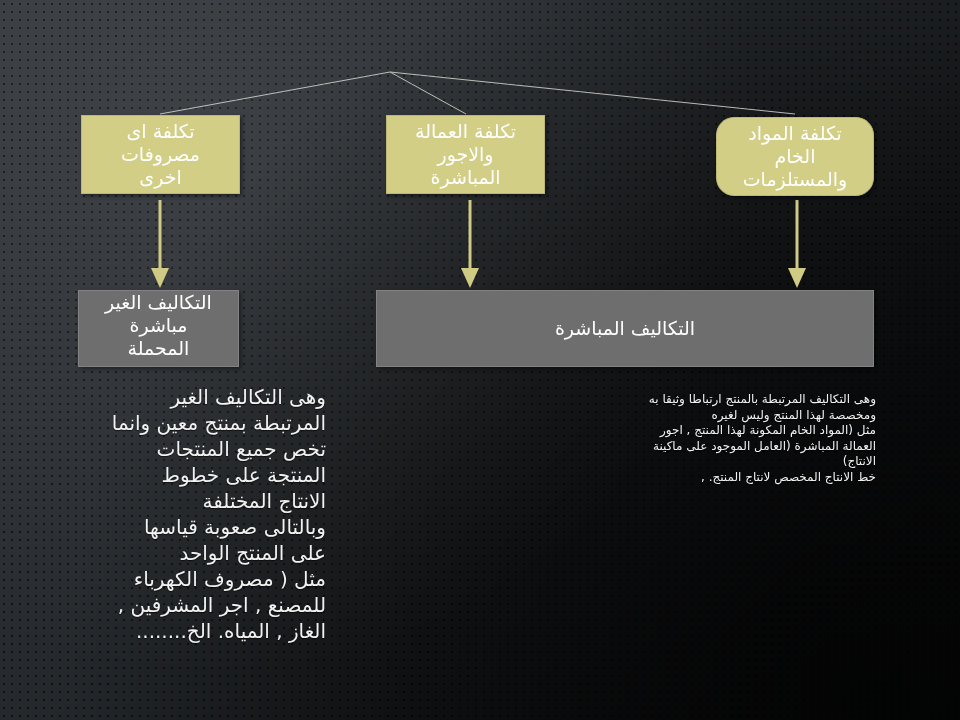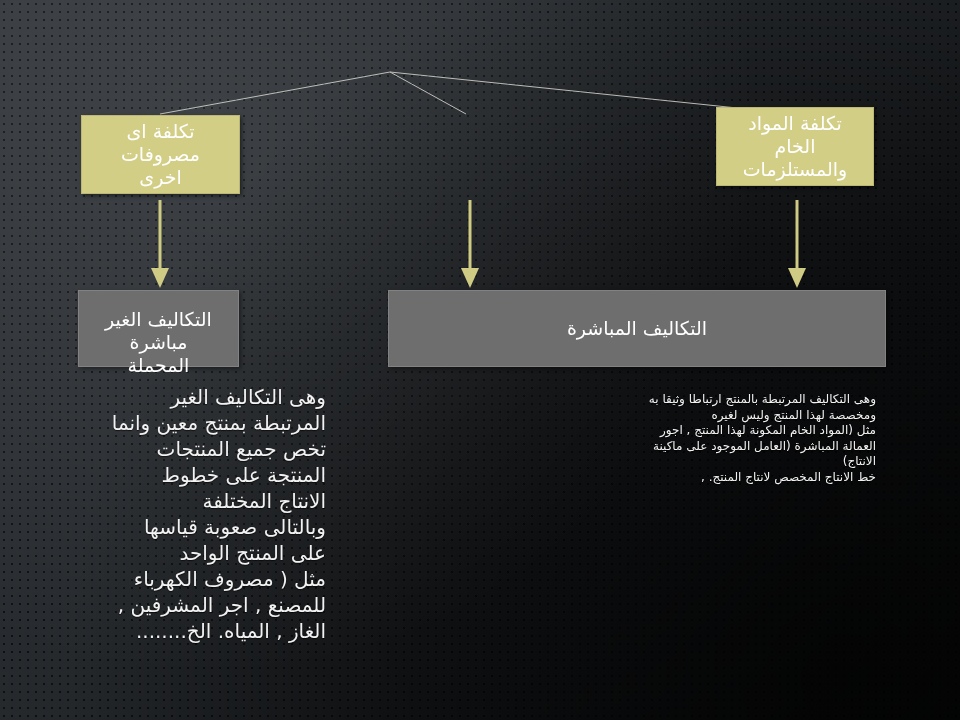--- a/index.html
+++ b/index.html
@@ -63,24 +63,24 @@
 
   .node.gray {
     background: #6e6e6e;
     border: 1px solid #828282;
     box-shadow: 2px 2px 4px rgba(0,0,0,0.4);
     font-size: 19px;
   }
 
   #node-other          { left: 81px;  top: 115px; width: 159px; height: 79px; }
   #node-labor          { left: 386px; top: 115px; width: 159px; height: 79px; }
-  #node-materials      { left: 716px; top: 107px; width: 158px; height: 79px; }
+  #node-materials      { left: 716px; top: 117px; width: 158px; height: 79px; border-radius: 18px; }
 
-  #node-indirect       { left: 78px;  top: 290px; width: 161px; height: 77px; align-items: flex-start; padding-top: 17px; }
-  #node-direct         { left: 376px; top: 290px; width: 498px; height: 77px; margin-left: 12px; }
+  #node-indirect       { left: 78px;  top: 290px; width: 161px; height: 77px; align-items: flex-start; padding-top: 0; }
+  #node-direct         { left: 376px; top: 290px; width: 498px; height: 77px; }
 
   
   .para {
     position: absolute;
     box-sizing: border-box;
     direction: rtl;
     color: #f2f2f2;
     white-space: pre-line;
     line-height: 1.30;
     text-shadow: 0 1px 1px rgba(0,0,0,0.6);
@@ -124,20 +124,25 @@
       <polygon points="797,288 788,268 806,268" fill="#cfca84"></polygon>
     </g>
   </svg>
 
   <div class="node khaki" id="node-other">
     <span class="node-label">تكلفة اى
 مصروفات
 اخرى</span>
   </div>
 
+  <div class="node khaki" id="node-labor">
+    <span class="node-label">تكلفة العمالة
+والاجور
+المباشرة</span>
+  </div>
 
   <div class="node khaki" id="node-materials">
     <span class="node-label">تكلفة المواد
 الخام
 والمستلزمات</span>
   </div>
 
   <div class="node gray" id="node-indirect">
     <span class="node-label">التكاليف الغير
 مباشرة

